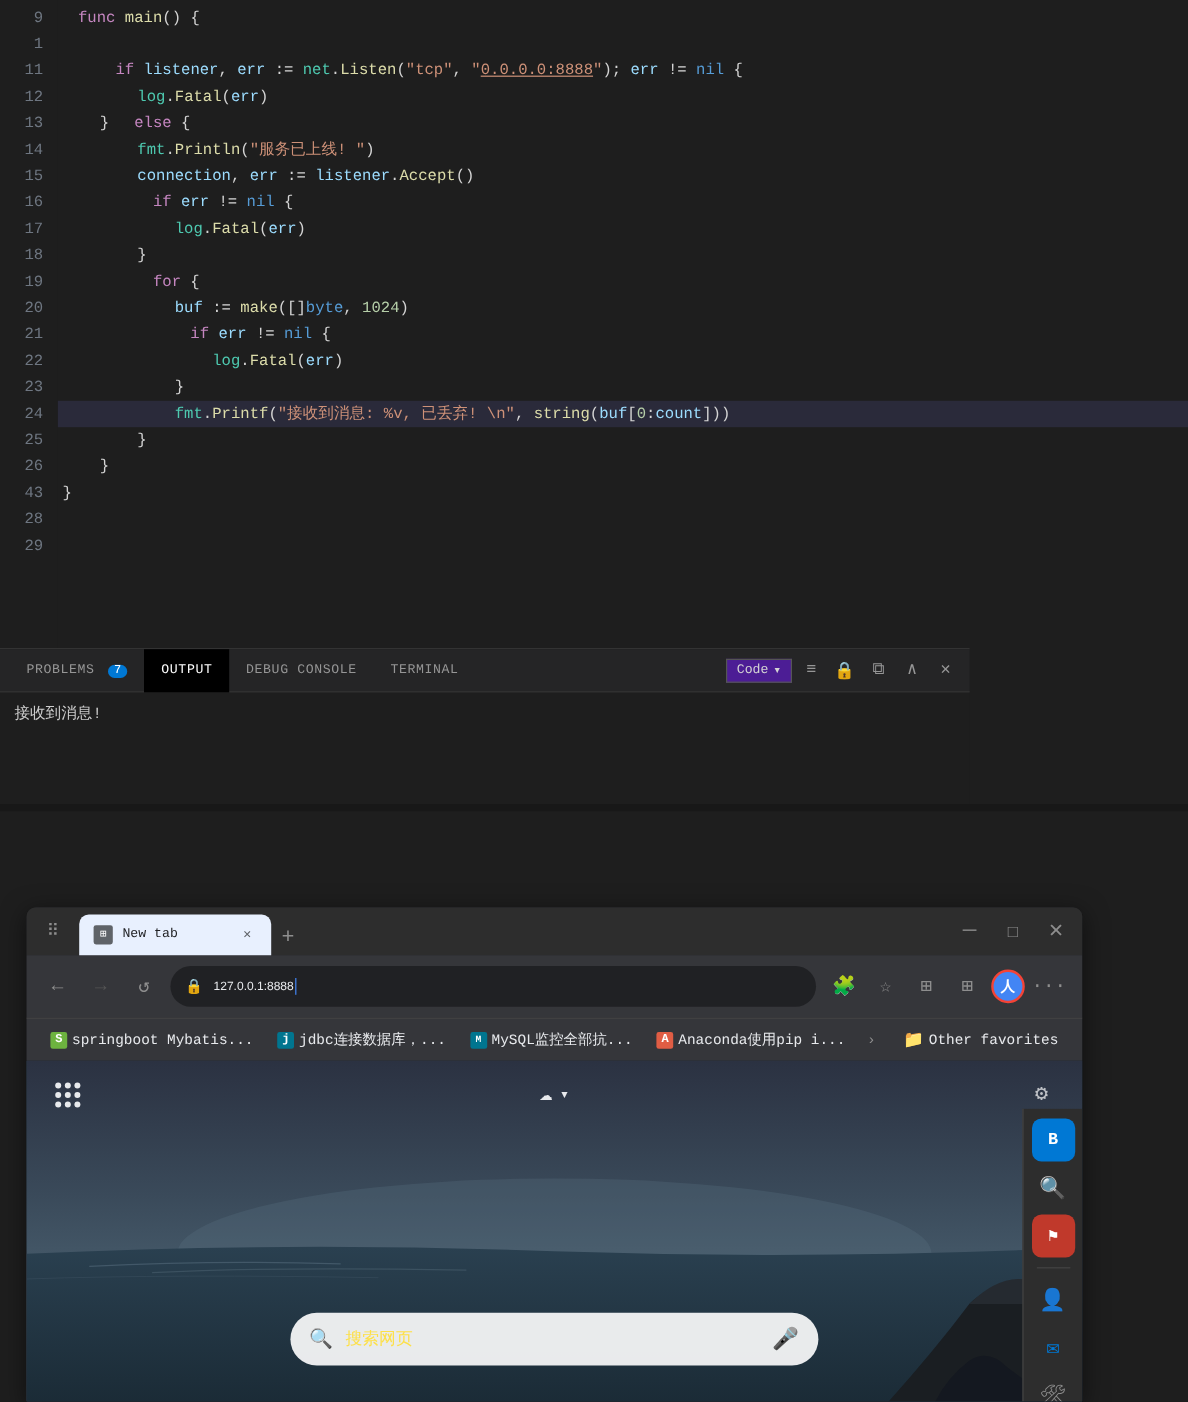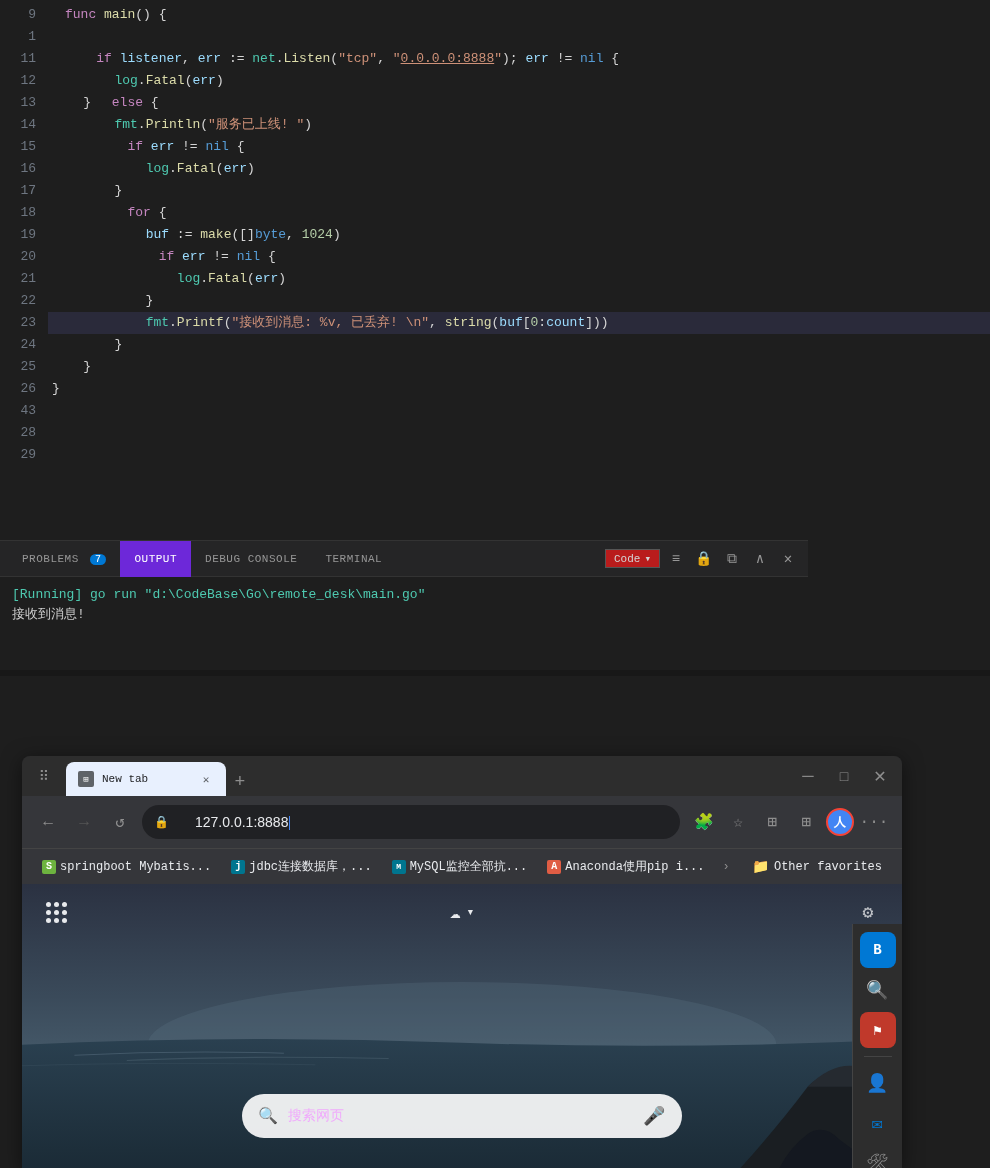--- a/index.html
+++ b/index.html
@@ -93,41 +93,41 @@
       font-size: 11px;
       color: #969696;
       cursor: pointer;
       position: relative;
       text-transform: uppercase;
       letter-spacing: 0.5px;
     }
 
     .panel-tab.active {
       color: #ffffff;
-      background: #6d28d9;
+      background: #000000;
     }
 
     .panel-tab .badge {
       background: #0078d4;
       color: white;
       border-radius: 10px;
       font-size: 10px;
       padding: 0 5px;
       margin-left: 4px;
     }
 
     .panel-controls {
       margin-left: auto;
       display: flex;
       align-items: center;
       gap: 4px;
     }
 
     .panel-select {
-      background: #b91c1c;
+      background: #4c1d95;
       color: #d4d4d4;
       border: 1px solid #555;
       padding: 2px 8px;
       font-size: 11px;
       cursor: pointer;
       display: flex;
       align-items: center;
       gap: 4px;
     }
 
@@ -309,23 +309,22 @@
       color: #8e8e8e;
       font-size: 12px;
     }
 
     .address-input {
       flex: 1;
       background: transparent;
       border: none;
       outline: none;
       color: #e8eaed;
-      font-size: 14px;
+      font-size: 10px;
       font-family: 'Segoe UI', sans-serif;
-      margin-left: 17px;
     }
 
     .address-cursor {
       display: inline-block;
       width: 1px;
       height: 14px;
       background: #4285f4;
       vertical-align: middle;
       margin-left: 1px;
     }
@@ -493,21 +492,21 @@
       gap: 10px;
     }
 
     .search-icon-box {
       color: #8e8e8e;
       font-size: 16px;
     }
 
     .search-text-placeholder {
       flex: 1;
-      color: #f0abfc;
+      color: #fde047;
       font-size: 14px;
       font-family: 'Segoe UI', sans-serif;
     }
 
     .search-mic-btn {
       color: #4285f4;
       font-size: 18px;
       cursor: pointer;
     }
 
@@ -629,20 +628,21 @@
       <div class="code-line"></div>
 
       <div class="code-line">    <span class="kw">if</span> <span class="var">listener</span>, <span class="var">err</span> := <span class="pkg">net</span>.<span class="fn">Listen</span>(<span class="str">"tcp"</span>, <span class="str">"<span class="underline">0.0.0.0:8888</span>"</span>); <span class="var">err</span> != <span class="kw2">nil</span> {</div>
 
       <div class="code-line">        <span class="pkg">log</span>.<span class="fn">Fatal</span>(<span class="var">err</span>)</div>
 
       <div class="code-line">    } <span class="kw">else</span> {</div>
 
       <div class="code-line">        <span class="pkg">fmt</span>.<span class="fn">Println</span>(<span class="str">"服务已上线! "</span>)</div>
 
+      <div class="code-line">        <span class="var">connection</span>, <span class="var">err</span> := <span class="var">listener</span>.<span class="fn">Accept</span>()</div>
 
       <div class="code-line">        <span class="kw">if</span> <span class="var">err</span> != <span class="kw2">nil</span> {</div>
 
       <div class="code-line">            <span class="pkg">log</span>.<span class="fn">Fatal</span>(<span class="var">err</span>)</div>
 
       <div class="code-line">        }</div>
 
       <div class="code-line">        <span class="kw">for</span> {</div>
 
       <div class="code-line">            <span class="var">buf</span> := <span class="fn">make</span>([]<span class="kw2">byte</span>, <span class="num">1024</span>)</div>
@@ -690,23 +690,20 @@
       </div>
       <div class="panel-icon-btn" title="Clear">≡</div>
       <div class="panel-icon-btn" title="Lock">🔒</div>
       <div class="panel-icon-btn" title="Copy">⧉</div>
       <div class="panel-icon-btn" title="Collapse">∧</div>
       <div class="panel-icon-btn" title="Close">✕</div>
     </div>
   </div>
 
   <div class="panel-output">
-    <div class="output-running">
-      <span>[Running] go run "d:\CodeBase\Go\remote_desk\main.go"</span>
-    </div>
     <div class="output-text">
       <span>接收到消息!</span>
     </div>
   </div>
 </div>
 
 <div class="separator"></div>
 
 <div class="browser-window">
 

